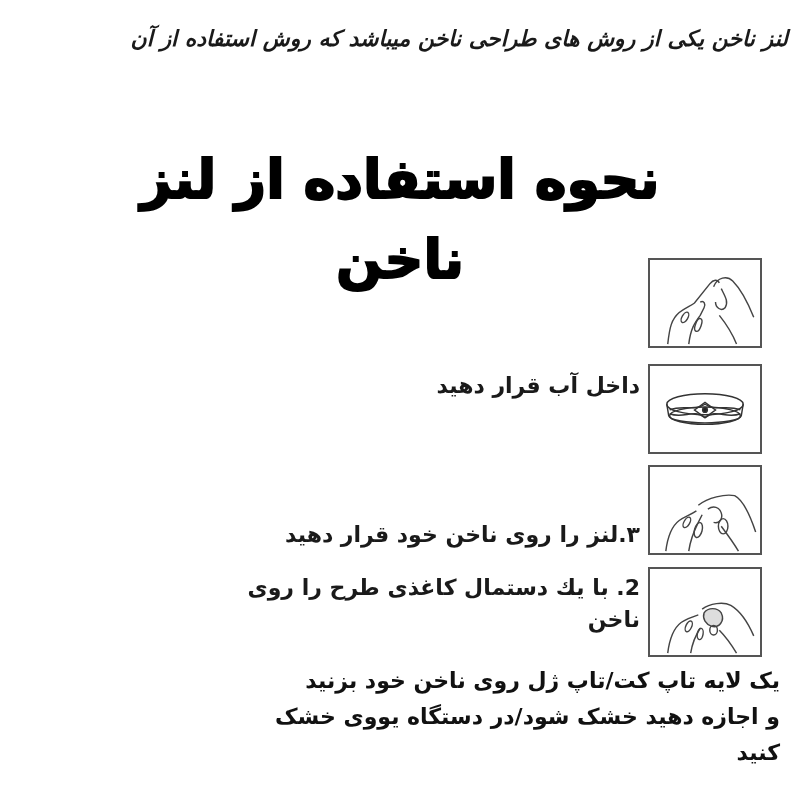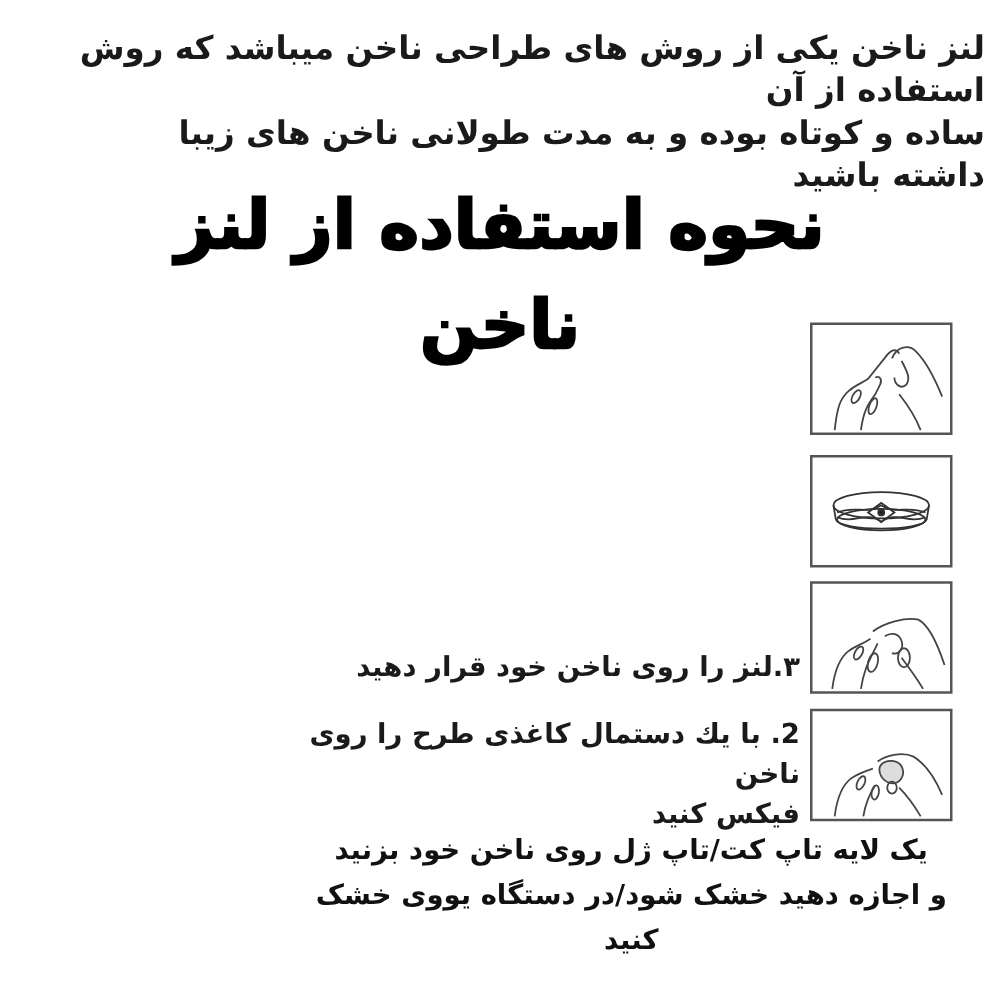--- a/index.html
+++ b/index.html
@@ -3,21 +3,21 @@
 <meta charset="utf-8">
 <style>
   html, body { margin:0; padding:0; }
   body {
     width:800px; height:800px; background:#ffffff; position:relative; overflow:hidden;
     font-family: "DejaVu Sans", sans-serif; color:#111;
   }
   .intro {
     position:absolute; left:60px; right:12px; top:22px;
     direction:rtl; text-align:right;
-    font-size:26px; font-weight:bold; line-height:34px; color:#1a1a1a;
+    font-size:22px; font-weight:bold; line-height:34px; color:#1a1a1a;font-style:italic;
   }
   .title {
     position:absolute; left:90px; width:620px; top:140px;
     direction:rtl; text-align:center;
     font-size:54px; font-weight:900; line-height:80px; color:#000;
     -webkit-text-stroke:2px #000;
   }
   .step {
     position:absolute; left:200px; width:440px;
     direction:rtl; text-align:right;
@@ -27,47 +27,47 @@
   .illus {
     position:absolute; left:648px; width:114px; height:90px;
     border:2px solid #555; box-sizing:border-box; background:#fff;
   }
   .illus svg { width:100%; height:100%; display:block; }
   .footer {
     position:absolute; left:230px; right:20px; top:663px;
     direction:rtl; text-align:right;
     font-size:22px; font-weight:bold; line-height:36px; color:#111;
   }
-  .footer .line { display:block;text-align:center; }
+  .footer .line { display:block; }
 </style>
 </head>
 <body>
 
 <div class="intro">
   <div>لنز ناخن یکی از روش های طراحی ناخن میباشد که روش استفاده از آن</div>
-  <div>ساده و کوتاه بوده و به مدت طولانی ناخن های زیبا داشته باشید</div>
 </div>
 
 <div class="title">نحوه استفاده از لنز ناخن</div>
 
 <div class="step" style="top:262px;">
 </div>
 <div class="illus" style="top:258px;">
   <svg viewBox="0 0 114 90" fill="none" stroke="#444" stroke-width="1.5">
     <path d="M18 88 C20 70 22 62 30 55 C36 50 42 48 46 45 L62 25 C66 20 70 20 72 24"></path>
     <path d="M40 88 C42 72 46 66 52 58 L56 50 C58 46 56 42 52 44"></path>
     <path d="M66 28 C70 18 80 16 86 22 C94 30 100 40 108 60"></path>
     <path d="M74 30 C78 38 82 44 78 50 C74 54 68 50 68 44"></path>
     <path d="M90 88 C86 78 80 68 72 58"></path>
     <ellipse cx="36" cy="60" rx="3" ry="6" transform="rotate(30 36 60)"></ellipse>
     <ellipse cx="50" cy="68" rx="3" ry="7" transform="rotate(20 50 68)"></ellipse>
   </svg>
 </div>
 
 <div class="step" style="top:370px;">
+  <span class="line">داخل آب قرار دهید</span>
 </div>
 <div class="illus" style="top:364px;">
   <svg viewBox="0 0 114 90" fill="none" stroke="#333" stroke-width="1.5">
     <ellipse cx="57" cy="40" rx="40" ry="11"></ellipse>
     <path d="M17 40 L19 52 C22 62 92 62 95 52 L97 40"></path>
     <ellipse cx="57" cy="52" rx="37" ry="9"></ellipse>
     <path d="M20 46 C35 40 45 48 57 40 C69 48 79 40 94 46"></path>
     <path d="M20 50 C35 56 45 44 57 54 C69 44 79 56 94 50"></path>
     <path d="M46 46 L57 38 L68 46 L57 54 Z"></path>
     <circle cx="57" cy="46" r="2.5" fill="#222"></circle>
@@ -85,21 +85,20 @@
     <path d="M60 44 C66 40 72 42 74 48 C76 54 72 60 66 58"></path>
     <path d="M92 88 C86 78 80 70 74 62"></path>
     <ellipse cx="38" cy="58" rx="3" ry="6" transform="rotate(30 38 58)"></ellipse>
     <ellipse cx="50" cy="66" rx="4" ry="8" transform="rotate(15 50 66)"></ellipse>
     <ellipse cx="76" cy="62" rx="5" ry="8"></ellipse>
   </svg>
 </div>
 
 <div class="step" style="top:572px;">
   <span class="line">2. با یك دستمال کاغذی طرح را روی ناخن</span>
-  <span class="line">فیکس کنید</span>
 </div>
 <div class="illus" style="top:567px;">
   <svg viewBox="0 0 114 90" fill="none" stroke="#444" stroke-width="1.5">
     <path d="M18 88 C20 72 24 62 32 56 C38 52 44 50 50 48"></path>
     <path d="M42 88 C44 76 48 68 52 62"></path>
     <path d="M54 42 C62 36 76 34 84 38 C94 44 102 56 108 70"></path>
     <path d="M56 46 C60 40 70 40 74 46 C78 54 72 62 64 60 C58 58 54 52 56 46 Z" fill="#ddd"></path>
     <path d="M90 88 C84 78 78 70 72 64"></path>
     <ellipse cx="40" cy="60" rx="3" ry="6" transform="rotate(25 40 60)"></ellipse>
     <ellipse cx="52" cy="68" rx="3" ry="6" transform="rotate(10 52 68)"></ellipse>

